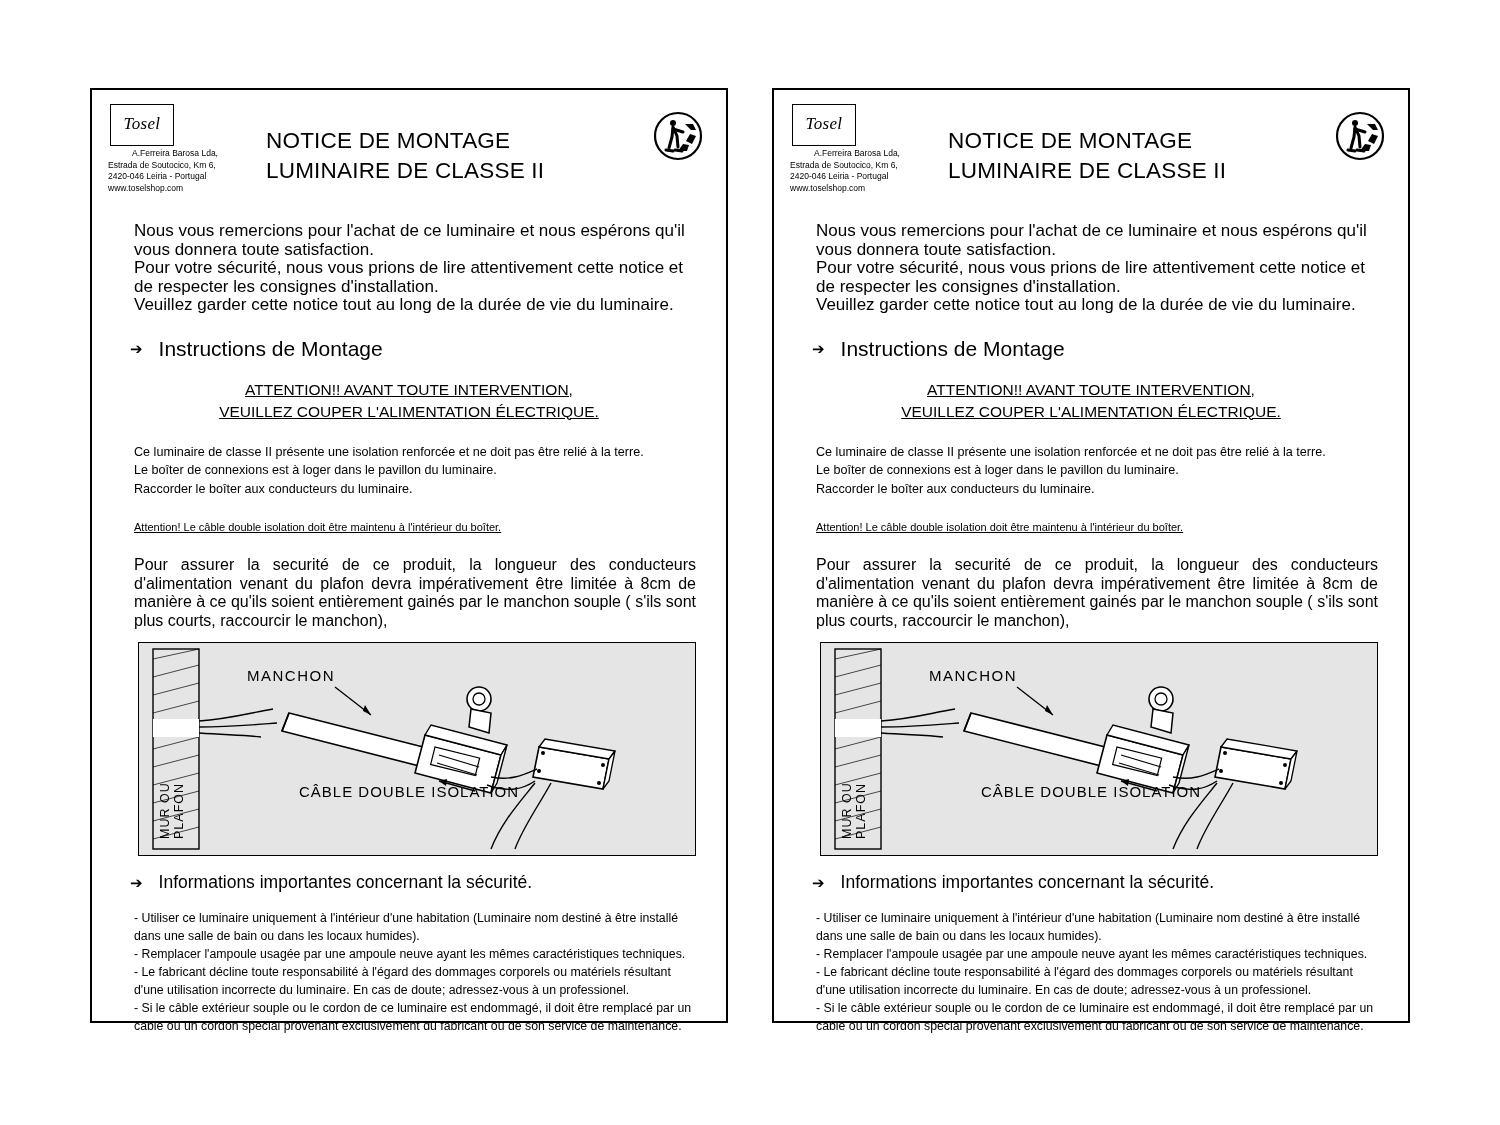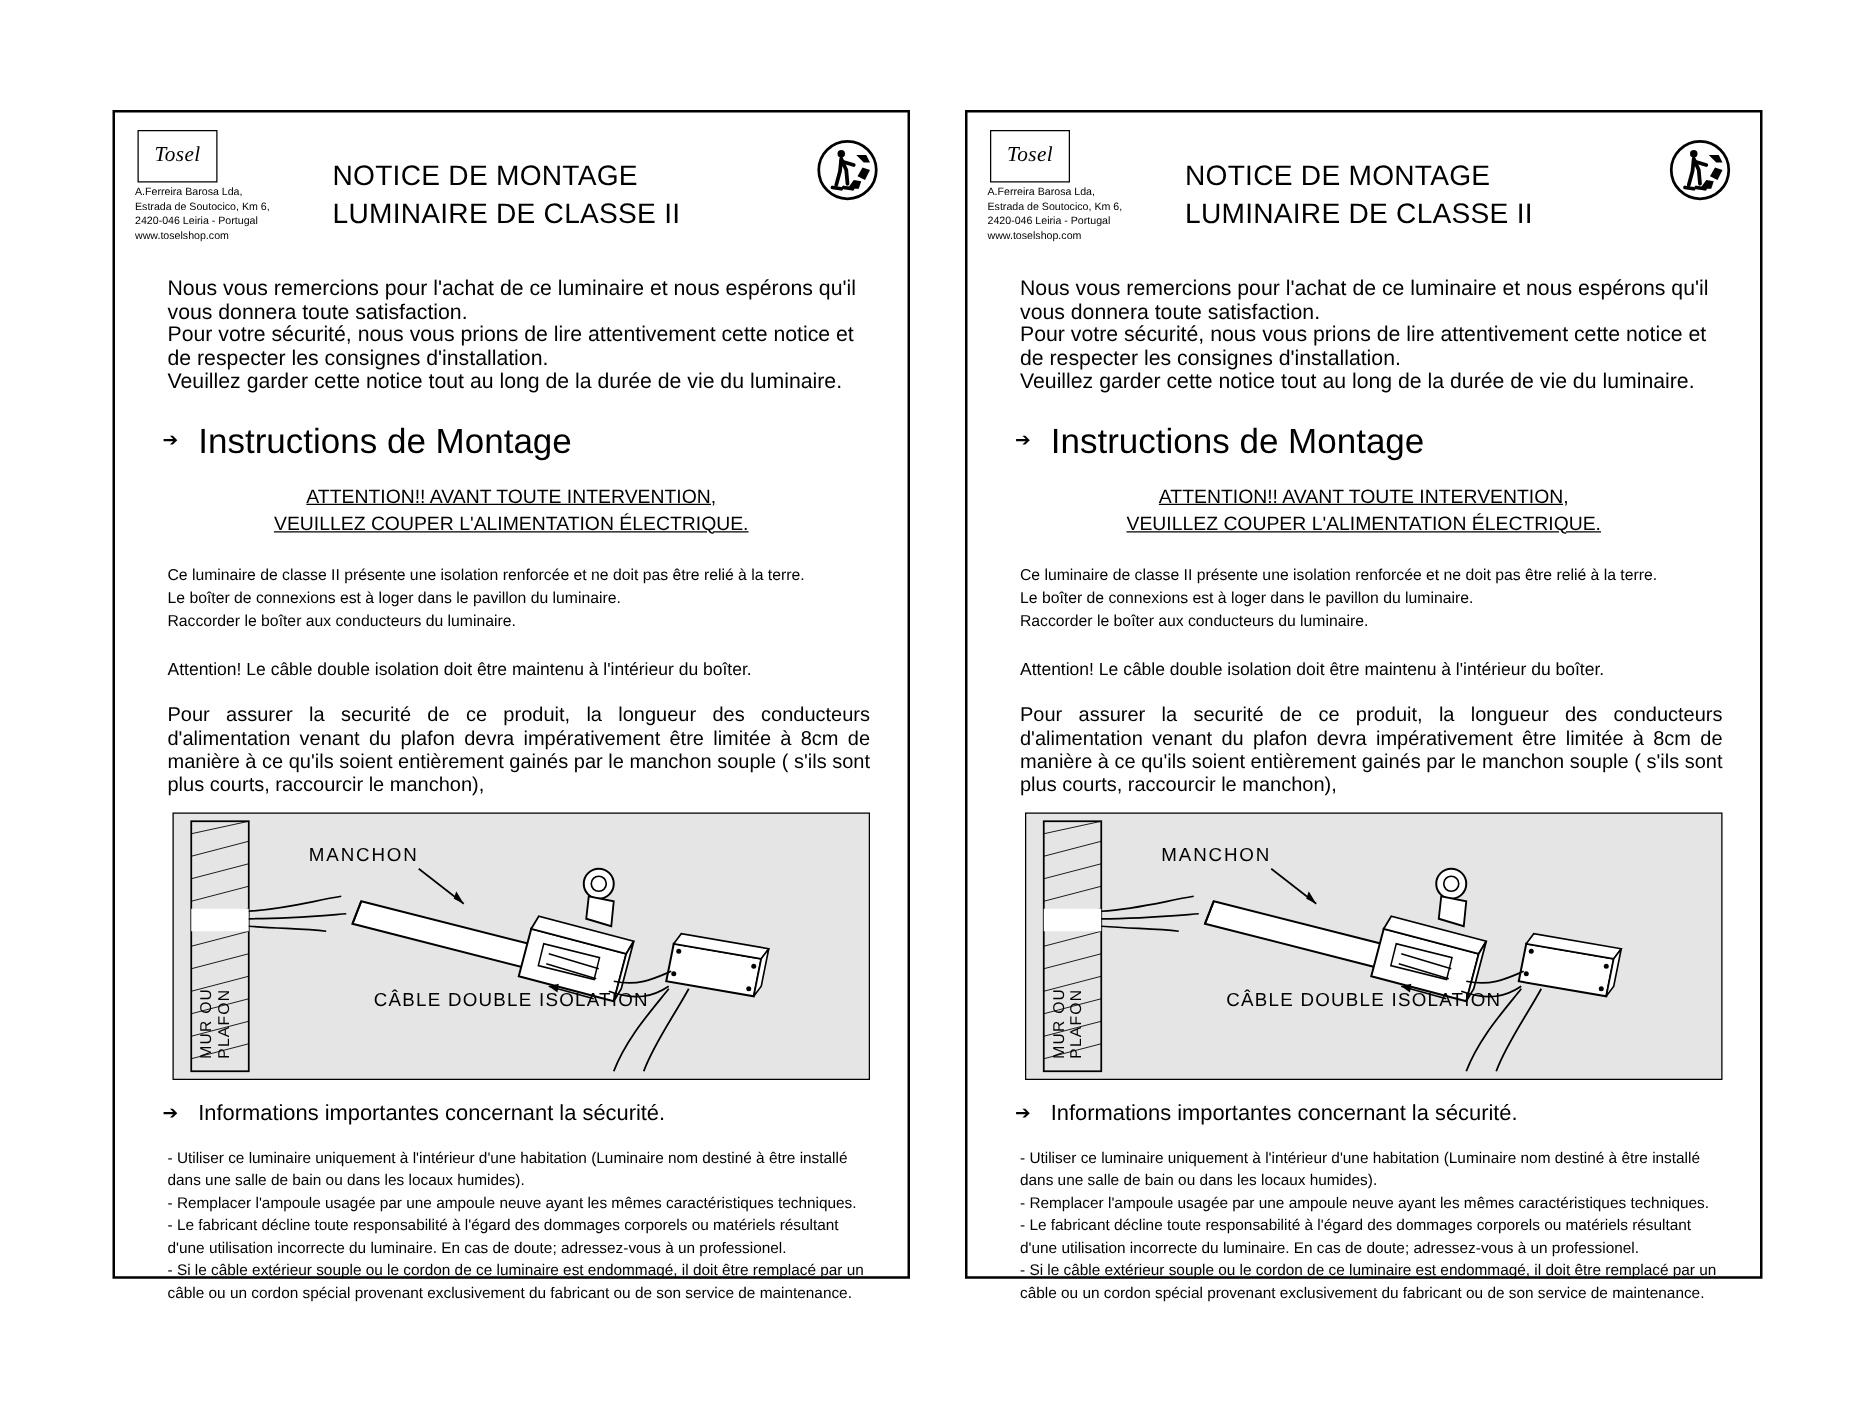--- a/index.html
+++ b/index.html
@@ -59,21 +59,21 @@
     font-style: italic;
     letter-spacing: .3px;
     position: relative;
     top: -1px;
   }
   .addr {
     font-size: 8.5px;
     line-height: 11.5px;
     margin-top: 2px;
   }
-  .addr .a1 { }
+  .addr .a1 { margin-left: 24px; }
   .titles {
     flex: 1;
     text-align: left;
     padding-top: 22px;
   }
   .titles .t1, .titles .t2 {
     font-size: 22.5px;
     line-height: 30px;
     letter-spacing: .2px;
   }
@@ -95,38 +95,39 @@
     display: flex;
     align-items: center;
     gap: 16px;
     margin: 22px 0 0 22px;
   }
   .arrow {
     font-size: 15px;
     line-height: 1;
   }
   .section-title {
-    font-size: 28px;
+    font-size: 21px;
   }
   .attention {
     text-align: center;
     margin: 18px 14px 0 14px;
     font-size: 15.5px;
     line-height: 22px;
     text-decoration: underline;
   }
   .para {
     font-size: 12.6px;
     line-height: 18.5px;
     margin: 20px 8px 0 26px;
   }
   .under-note {
-    font-size: 14px;
+    font-size: 11px;
     line-height: 18px;
     margin: 20px 8px 0 26px;
+    text-decoration: underline;
   }
   .para-just {
     font-size: 16px;
     line-height: 18.5px;
     margin: 20px 14px 1px 26px;
     text-align: justify;
   }
 
   
   .figure {

